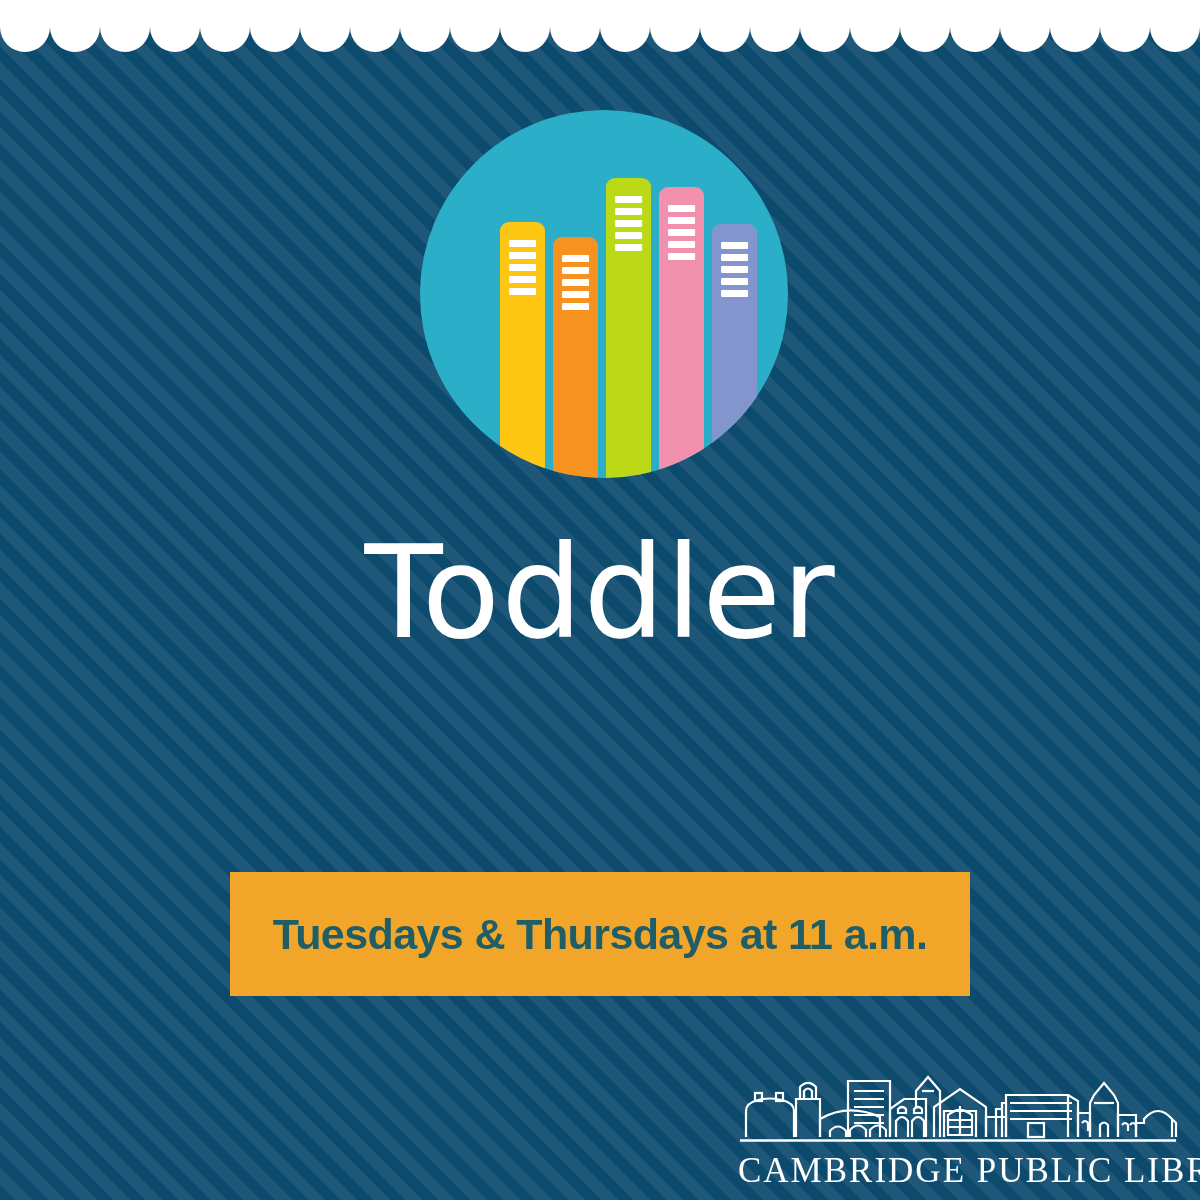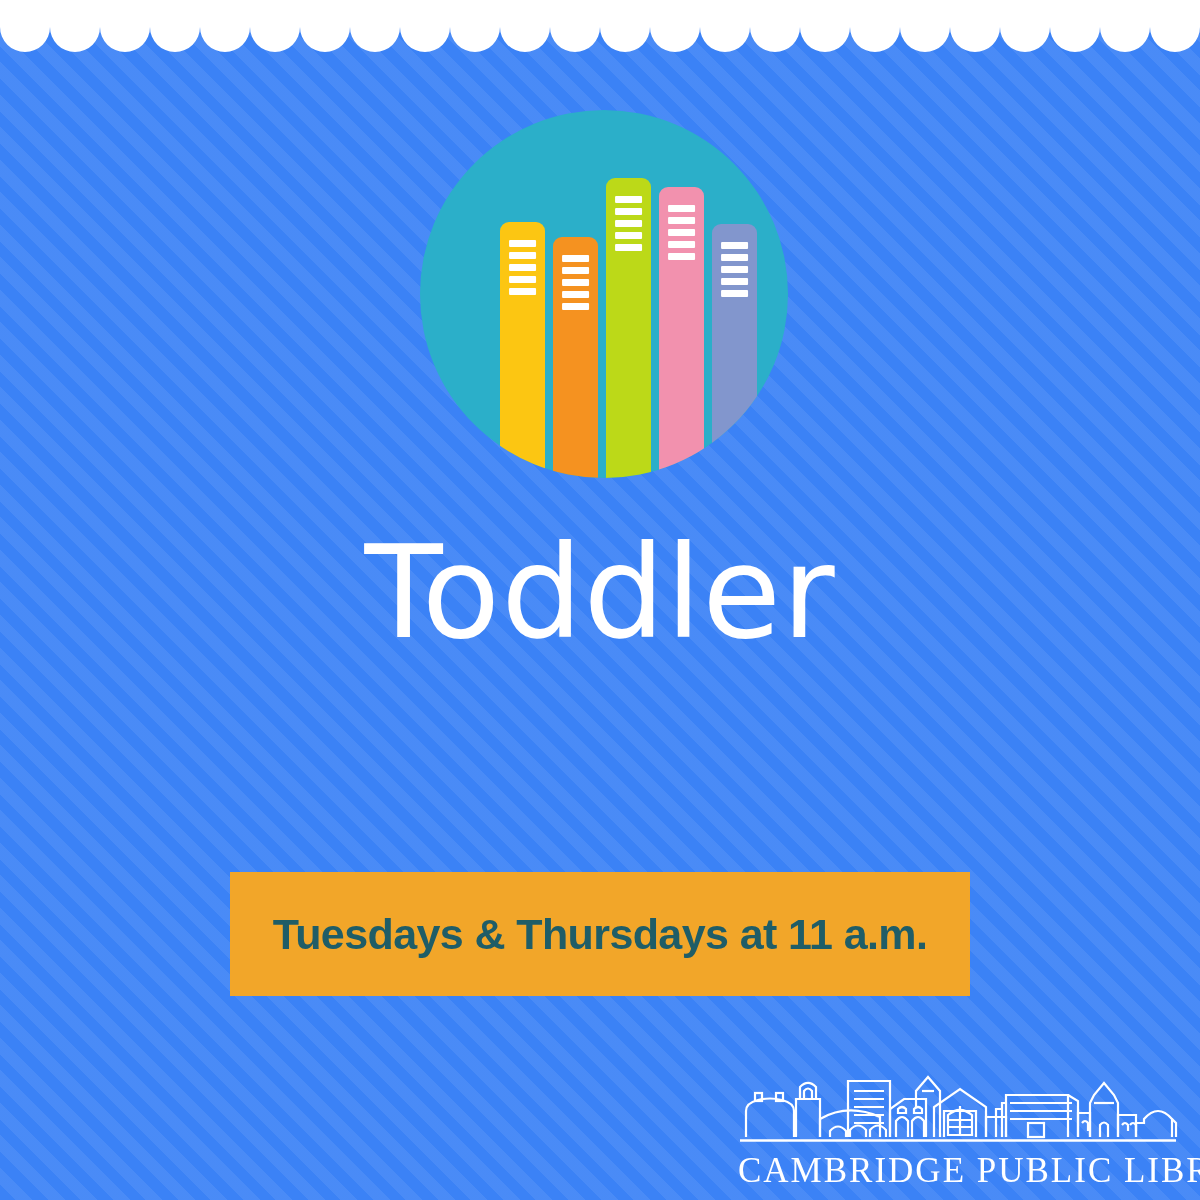--- a/index.html
+++ b/index.html
@@ -150,21 +150,21 @@
     font-family: "Liberation Serif", "DejaVu Serif", serif;
     font-size: 35px;
     letter-spacing: 2.0px;
     line-height: 1;
     white-space: nowrap;
   }
 </style>
 </head>
 <body>
 
-<div id="poster" style="background: #3b82f6; padding-left: 25px;">
+<div id="poster" style="background: #0c4a6e; padding-left: 25px;">
 
   <div class="stripes"></div>
 
   <div class="badge">
     <div class="badge-circle" style="background: rgb(43, 175, 201);"></div>
     <div class="books-clip">
         <div class="book" style="left: 80px; width: 45px; top: 112px; height: 262px; background: rgb(252, 198, 18);">
           <div class="lines" style="top: 18px;">
             <i></i>
             <i></i>

